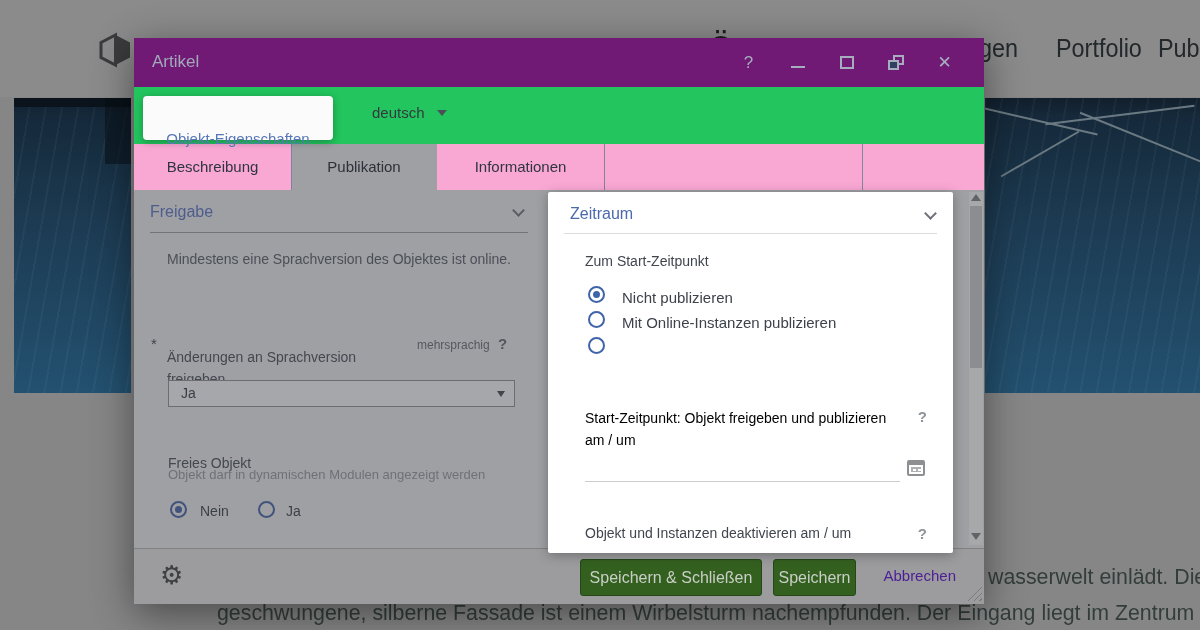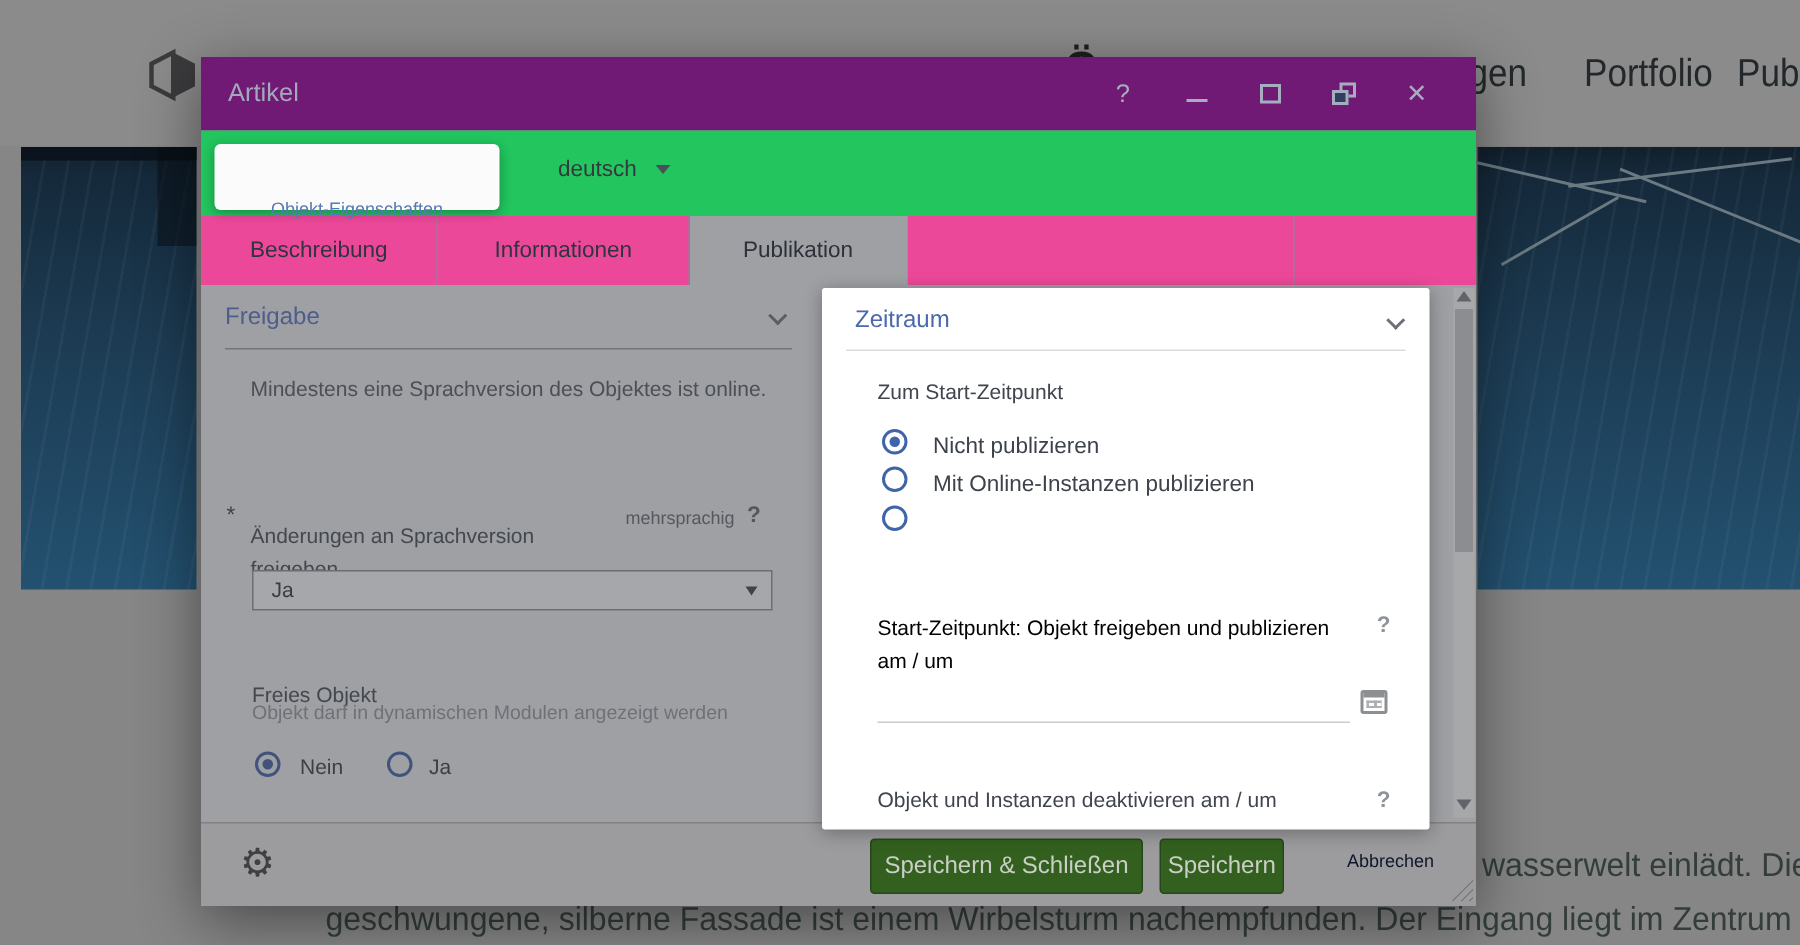--- a/index.html
+++ b/index.html
@@ -36,21 +36,21 @@
   .ic-min-bar { width:14px; height:2px; background:#a6adbe; margin-top:8px; }
   .ic-max-box { width:14px; height:13px; border:2px solid #a6adbe; }
   .ic-detach { position:relative; width:16px; height:15px; }
   .ic-detach .b1 { position:absolute; right:0; top:0; width:11px; height:10px; border:2px solid #a6adbe; }
   .ic-detach .b2 { position:absolute; left:0; bottom:0; width:11px; height:10px; border:2px solid #a6adbe; background:#2f4061; }
   .lang-row { position:absolute; left:0; top:49px; width:850px; height:57px; background:#22c55e; }
   .lang-sel { position:absolute; left:238px; top:17px; display:flex; align-items:center; gap:12px; cursor:pointer; }
   .lang-sel .val { font-size:15px; color:#35393f; }
   .caret-down { width:0; height:0; border-left:5px solid transparent; border-right:5px solid transparent;
                 border-top:6px solid #4b4f57; }
-  .tabs { position:absolute; left:0; top:106px; width:850px; height:46px; background:#ec4899; display:flex; }
+  .tabs { position:absolute; left:0; top:106px; width:850px; height:46px; background:#f9a8d4; display:flex; }
   .tab { height:46px; line-height:46px; text-align:center; font-size:15px; color:#2f3440;
          border-right:1px solid #80839a; cursor:pointer; }
   .tab.active { background:#9fa0a3; color:#2c3039; border-right:1px solid #9fa0a3; }
   .tab-divider { position:absolute; left:728px; top:0; width:1px; height:46px; background:#83869b; }
 
   .content { position:absolute; left:0; top:152px; width:850px; height:358px; background:#9fa0a3; }
 
   
   .sec-head-dim { position:absolute; font-size:16px; color:#4d5d8e; }
   .chev { width:9px; height:9px; border-right:2px solid #5a5d65; border-bottom:2px solid #5a5d65;
@@ -69,21 +69,21 @@
   .radio { position:absolute; width:17px; height:17px; border-radius:50%; background:transparent; cursor:pointer; }
   .radio-dim { border:2px solid #41537c; }
   .radio-dim.sel::after { content:""; position:absolute; left:3px; top:3px; width:7px; height:7px;
                           border-radius:50%; background:#41537c; }
   .radio-lbl-dim { position:absolute; font-size:14px; color:#3b3f48; cursor:pointer; }
 
   
   .spot-btn { position:absolute; left:143px; top:96px; width:190px; height:44px; z-index:20;
               background:#fbfbfb; border-radius:4px; box-shadow:0 2px 8px rgba(0,0,0,.3);
               display:flex; align-items:center; justify-content:center; cursor:pointer; }
-  .spot-btn .t { font-size:12px; color:#5877b5;margin-top:41px; }
+  .spot-btn .t { font-size:15px; color:#5877b5;margin-top:41px; }
   .panel { position:absolute; left:548px; top:192px; width:405px; height:361px; z-index:20;
            background:#ffffff; border-radius:2px; box-shadow:0 2px 12px rgba(0,0,0,.3); }
   .sec-head-lit { position:absolute; font-size:16px; color:#4a69ae; }
   .chev-lit { border-color:#6d7077; }
   .rule-lit { position:absolute; height:1px; background:#dcdcdd; }
   .lbl-lit { position:absolute; font-size:14px; color:#40454e; }
   .radio-lit { border:2px solid #4064a9; }
   .radio-lit.sel::after { content:""; position:absolute; left:3px; top:3px; width:7px; height:7px;
                           border-radius:50%; background:#4064a9; }
   .radio-lbl-lit { position:absolute; font-size:15px; line-height:1.5; color:#3d424b; cursor:pointer; }
@@ -106,21 +106,21 @@
               border-top:7px solid #606368; }
   .sb-thumb { position:absolute; left:1px; top:14px; width:12px; height:162px; background:#8c8d90; cursor:grab; }
 
   
   .footer { position:absolute; left:0; top:510px; width:850px; height:56px; background:#9c9c9f;
             border-top:1px solid #818184; }
   .gear { position:absolute; left:26px; top:11px; font-size:26px; color:#3f4043; cursor:pointer; }
   .btn-green { position:absolute; top:10px; height:37px; background:#33601f; border:1px solid #25471a;
                border-radius:3px; color:#c9cfc6; font-size:16px; font-weight:500; text-align:center;
                line-height:35px; cursor:pointer; }
-  .btn-text { position:absolute; top:18px; font-size:12px; color:#0f172a; cursor:pointer; }
+  .btn-text { position:absolute; top:18px; font-size:15px; color:#4c1d95; cursor:pointer; }
   .resize-grip { position:absolute; right:2px; bottom:3px; width:15px; height:15px; cursor:nwse-resize;
                  background:repeating-linear-gradient(135deg, transparent 0 3px, #7c7c7e 3px 4px);
                  clip-path:polygon(100% 0, 100% 100%, 0 100%); }
 </style>
 </head>
 <body>
 
 <div class="page">
 
   <div class="bg-header"></div>
@@ -175,22 +175,22 @@
 
     <div class="lang-row">
       <div class="lang-sel">
         <span class="val">deutsch</span>
         <span class="caret-down"></span>
       </div>
     </div>
 
     <div class="tabs">
       <div class="tab" style="width:158px;">Beschreibung</div>
+      <div class="tab active" style="width:145px;">Publikation</div>
       <div class="tab" style="width:168px;">Informationen</div>
-      <div class="tab active" style="width:145px;">Publikation</div>
       <div class="tab-divider"></div>
     </div>
 
     <div class="content">
 
       <div class="sec-head-dim" style="left:16px; top:13px;">Freigabe</div>
       <div class="chev" style="position:absolute; left:380px; top:16px;"></div>
       <div class="rule-dim" style="left:16px; top:42px; width:378px;"></div>
 
       <div class="p-dim" style="left:33px; top:58px; width:345px;">Mindestens eine Sprachversion des Objektes ist online.</div>

